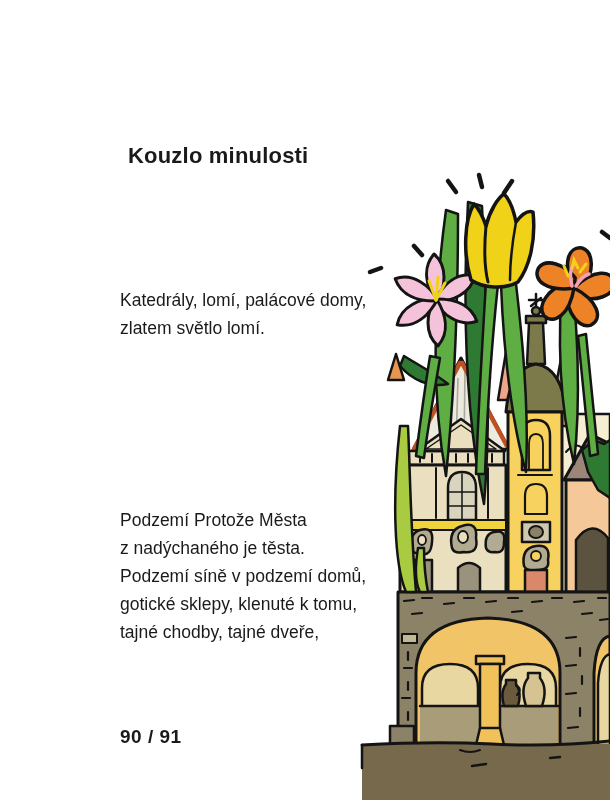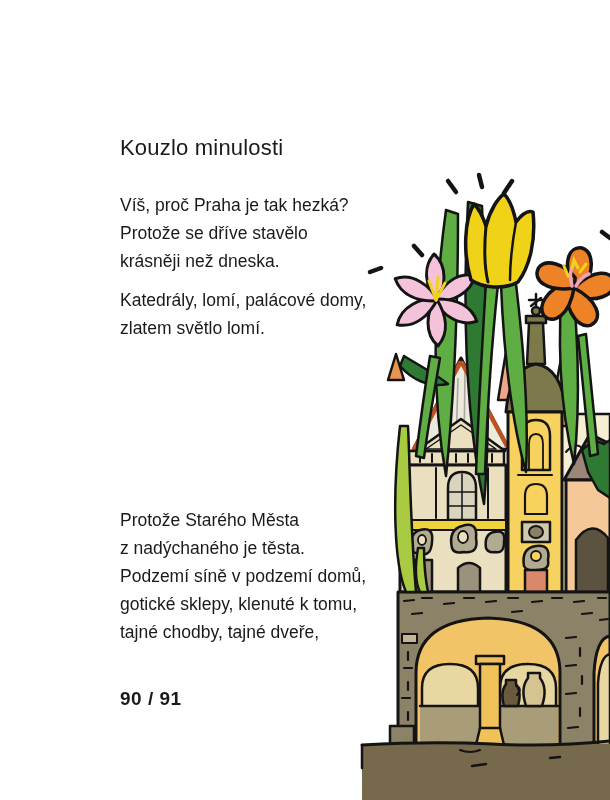--- a/index.html
+++ b/index.html
@@ -1,20 +1,20 @@
 <!DOCTYPE html>
 <html lang="cs" style="--page-background: #ffffff; --text-color: #1a1a1a; --outline: #141414; --tulip-yellow: #f0d319; --pink-petal: #f4c3da; --orange-petal: #ed8326; --stamen-pink: #f4a0b8; --leaf-green: #5fae43; --leaf-dark: #2f7a33; --leaf-yellow-green: #a9cb41; --church-beige: #eae0c0; --roof-white: #eceadd; --roof-trim: #c05020; --roof-line-gray: #a8a89e; --cream-building: #f6eed2; --spire-salmon: #efa587; --spire-orange: #e8954f; --tower-yellow: #f8d25e; --dome-olive: #7c7a4b; --house-peach: #f4c898; --roof-brown: #9b8678; --window-yellow: #f5d800; --window-gray: #d9d4be; --band-yellow: #f0d23c; --statue-stone: #b3ab91; --door-gray: #9a927c; --door-salmon: #d9886a; --wall-stone: #8c8268; --wall-light-brick: #c2b896; --cellar-tan: #e9d7a2; --vault-orange: #f2c468; --cellar-floor: #a89d78; --column-yellow: #f2c25a; --ground-brown: #77694b; --pot-brown: #6b5a3d; --pot-tan: #d6c392; --arch-dark: #5b5340; --panel-gray: #cfc8ac; --oval-olive: #8a8268;"><head>
 <meta charset="utf-8">
 <style>
   html,body{margin:0;padding:0;}
   body{background:#fff;font-family:"Liberation Sans", sans-serif;}
   .page{position:relative;width:610px;height:800px;background:var(--page-background,#ffffff);
         color:var(--text-color,#1a1a1a);overflow:hidden;}
-  .abs{position:absolute;left:120px;}
-  h2.poem-title{margin:0;font-size:22px;font-weight:400;line-height:1;letter-spacing:.2px;}
+  .abs{position:absolute;left:120px;margin-top:38px;}
+  h2.poem-title{margin:8px;font-size:22px;font-weight:700;line-height:1;letter-spacing:.2px;}
   p.stanza{margin:0;font-size:17.5px;line-height:28px;font-weight:400;}
   p.stanza span{display:block;white-space:pre;}
   .page-number{font-size:19px;font-weight:700;letter-spacing:.5px;}
   #illustration{position:absolute;left:352px;top:168px;width:258px;height:632px;}
 
   
   .s{stroke:var(--outline,#141414);stroke-linecap:round;stroke-linejoin:round;fill:none;}
   .f-tulip{fill:var(--tulip-yellow)} .f-pink{fill:var(--pink-petal)} .f-orange{fill:var(--orange-petal)}
   .f-leaf{fill:var(--leaf-green)} .f-leafdark{fill:var(--leaf-dark)} .f-leafyg{fill:var(--leaf-yellow-green)}
   .f-beige{fill:var(--church-beige)} .f-roofwhite{fill:var(--roof-white)} .f-cream{fill:var(--cream-building)}
@@ -33,34 +33,29 @@
   .st-yellow{stroke:var(--tulip-yellow);stroke-linecap:round;fill:none;}
   .st-pinkst{stroke:var(--stamen-pink);stroke-linecap:round;fill:none;}
 </style>
 </head>
 <body>
 
 <div class="page">
 
   <h2 class="abs poem-title" style="top:137px">Kouzlo minulosti</h2>
 
-  <p class="abs stanza" style="top:191px">
-    <span>Víš, proč Praha je tak hezká?</span>
-    <span>Protože se dříve stavělo</span>
-    <span>krásněji než dneska.</span>
-  </p>
 
   <p class="abs stanza" style="top:286px">
     <span>Katedrály, lomí, palácové domy,</span>
     <span>zlatem světlo lomí.</span>
   </p>
 
 
   <p class="abs stanza" style="top:506px">
-    <span>Protože Starého Města</span>
+    <span>Podzemí Protože Města</span>
     <span>z nadýchaného je těsta.</span>
     <span>Podzemí síně v podzemí domů,</span>
     <span>gotické sklepy, klenuté k tomu,</span>
     <span>tajné chodby, tajné dveře,</span>
   </p>
 
   <div class="abs page-number" style="top:688px">90 / 91</div>
 
   <svg id="illustration" viewBox="0 0 258 632" role="img" aria-label="Hand-drawn Prague Old Town: church with steep roof, yellow bell tower with olive dome and cross, peach houses growing among a yellow tulip, pink and orange flowers, standing on a stone cellar wall with romanesque double arch, central column and two jugs">
 

